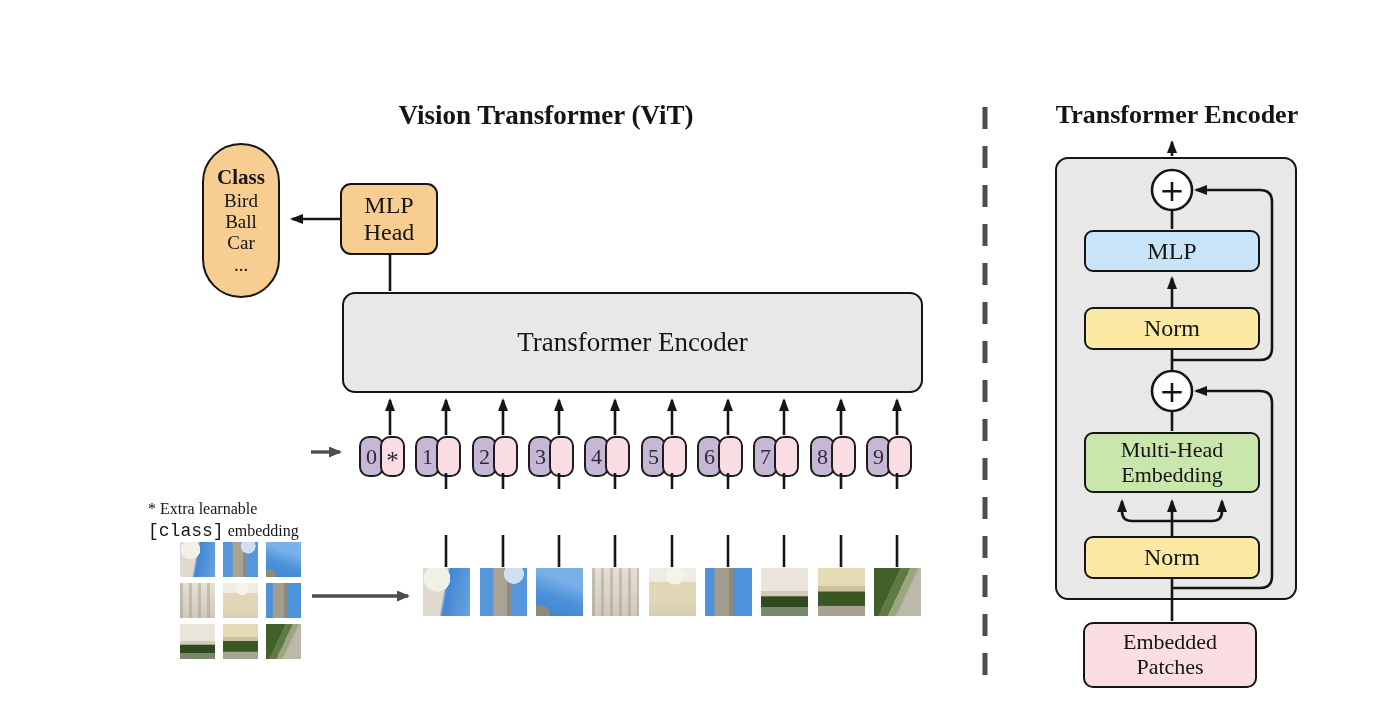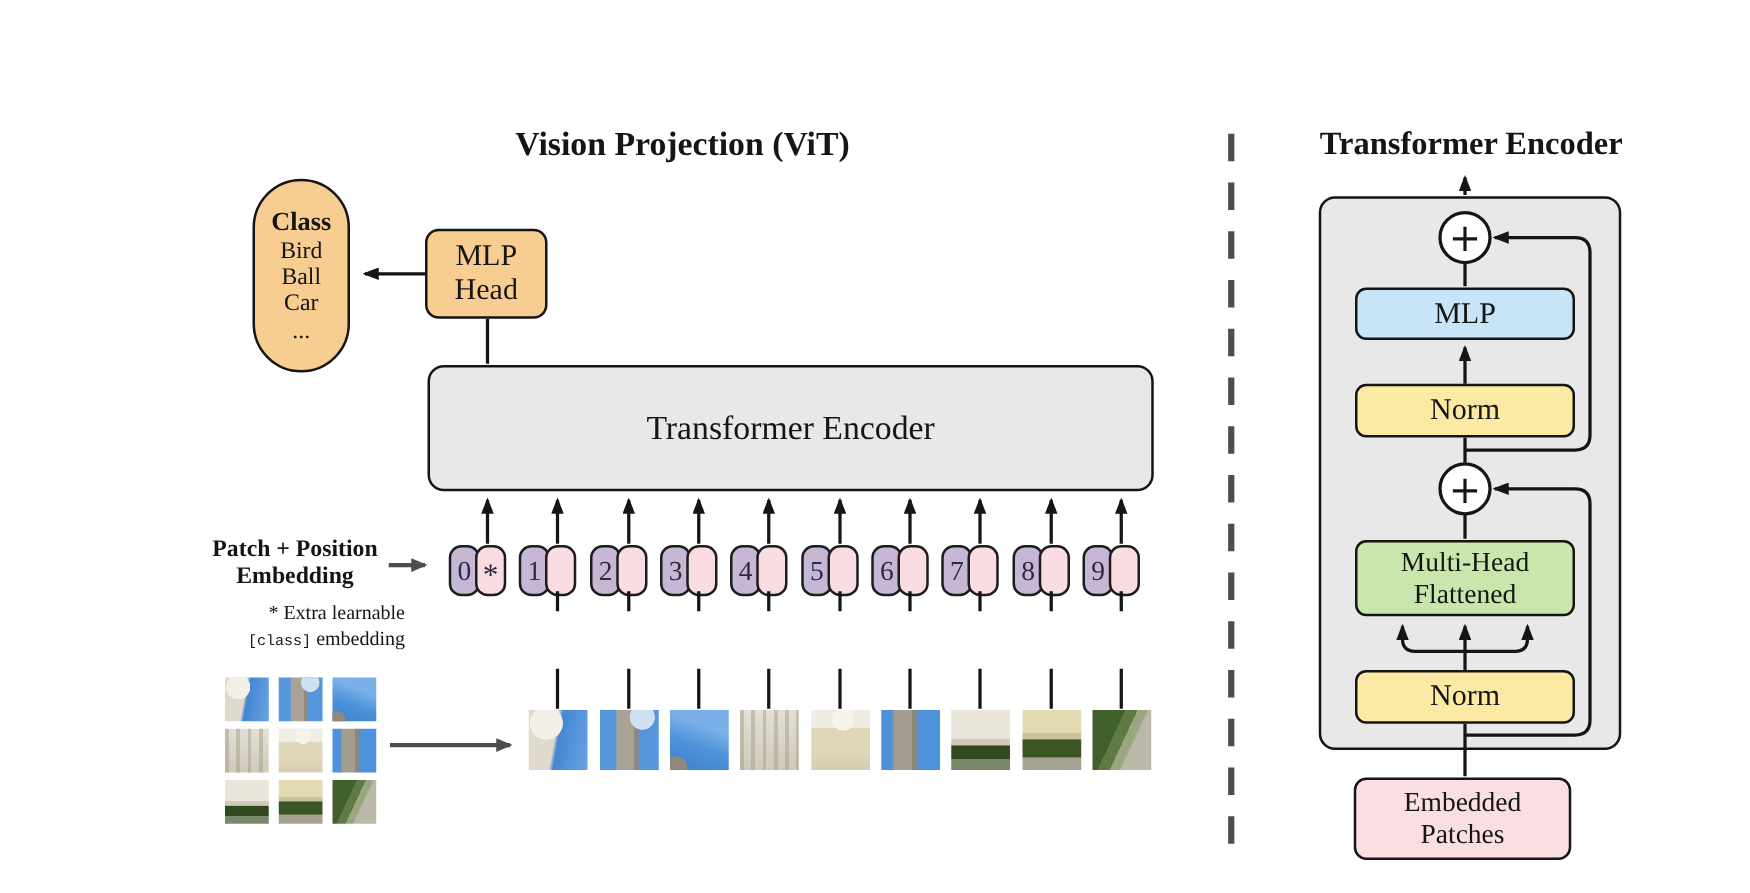--- a/index.html
+++ b/index.html
@@ -17,22 +17,22 @@
               background:var(--orange);flex-direction:column;font-size:19px;}
   #class-oval .cap{font-weight:bold;font-size:21px;}
   #mlp-head{left:340px;top:183px;width:98px;height:72px;border-radius:11px;
             background:var(--orange);font-size:24px;}
   #encoder-box{left:342px;top:292px;width:581px;height:101px;border-radius:13px;
                background:var(--panel-gray);font-size:27px;}
   #linproj{left:425px;top:489px;width:498px;height:46px;border-radius:12px;
            background:var(--proj-pink);font-size:25px;}
   #patch-pos-label{left:150px;top:430px;width:172px;text-align:center;
                    font-weight:bold;font-size:19px;line-height:1.08;white-space:pre-line;}
-  #footnote{left:148px;top:481px;width:176px;text-align:right;font-size:16px;line-height:1.3;}
-  #footnote .mono{font-family:"Liberation Mono",monospace;font-size:12px;}
+  #footnote{left:148px;top:499px;width:176px;text-align:left;font-size:16px;line-height:1.3;}
+  #footnote .mono{font-family:"Liberation Mono",monospace;font-size:18px;}
 
   .tok{position:absolute;top:436px;width:21px;height:37px;border:2.5px solid #1d1d1d;
        border-radius:10px;display:flex;align-items:center;justify-content:center;
        font-size:22px;}
   .tok.purple{background:var(--tok-purple);color:#2e2a3e;}
   .tok.pink{background:var(--tok-pink);}
   .tok .star{font-size:25px;padding-top:9px;color:#2e2a3e;}
 
   .patch{position:absolute;top:568px;width:47px;height:48px;}
   #patch-grid{position:absolute;left:180px;top:542px;display:grid;
@@ -76,21 +76,21 @@
 
   #overlay{position:absolute;left:0;top:0;width:1400px;height:714px;
            pointer-events:none;z-index:6;}
   .boxes{z-index:2;}
 </style>
 </head>
 <body>
 
 <div class="canvas">
 
-  <div class="title" id="left-title">Vision Projection (ViT)</div>
+  <div class="title" id="left-title">Vision Transformer (ViT)</div>
 
   <div class="box boxes" id="class-oval">
     <div class="cap">Class</div>
     <div>Bird
 Ball
 Car
 ...</div>
   </div>
 
   <div class="box boxes" id="mlp-head">MLP
@@ -114,22 +114,20 @@
   <div class="tok pink boxes" style="left:662px"></div>
   <div class="tok purple boxes" style="left:697px">6</div>
   <div class="tok pink boxes" style="left:718px"></div>
   <div class="tok purple boxes" style="left:753px">7</div>
   <div class="tok pink boxes" style="left:774px"></div>
   <div class="tok purple boxes" style="left:810px">8</div>
   <div class="tok pink boxes" style="left:831px"></div>
   <div class="tok purple boxes" style="left:866px">9</div>
   <div class="tok pink boxes" style="left:887px"></div>
 
-  <div class="abs" id="patch-pos-label">Patch + Position
-Embedding</div>
 
   <div class="abs" id="footnote">
     <span>* Extra learnable</span><br>
     <span class="mono">[class]</span><span> embedding</span>
   </div>
 
 
   <div class="patch p1 boxes" style="left:423px"></div>
   <div class="patch p2 boxes" style="left:480px"></div>
   <div class="patch p3 boxes" style="left:536px"></div>
@@ -155,21 +153,21 @@
   <div class="title" id="right-title">Transformer Encoder</div>
 
   <div class="box boxes" id="enc-panel"></div>
   <div class="abs" id="lx-label">
     <span>L</span><span class="lx-x">x</span>
   </div>
 
   <div class="box boxes" id="mlp-box">MLP</div>
   <div class="box boxes" id="norm1">Norm</div>
   <div class="box boxes" id="mha-box">Multi-Head
-Flattened</div>
+Embedding</div>
   <div class="box boxes" id="norm2">Norm</div>
   <div class="box boxes" id="embedded">Embedded
 Patches</div>
 
   <svg id="overlay" viewBox="0 0 1400 714">
     <defs>
       <marker id="ab" markerWidth="13" markerHeight="10" refX="11" refY="5" orient="auto" markerUnits="userSpaceOnUse">
         <path d="M0,0 L13,5 L0,10 Z" fill="#151515"></path>
       </marker>
       <marker id="ag" markerWidth="13" markerHeight="11" refX="11" refY="5.5" orient="auto" markerUnits="userSpaceOnUse">

